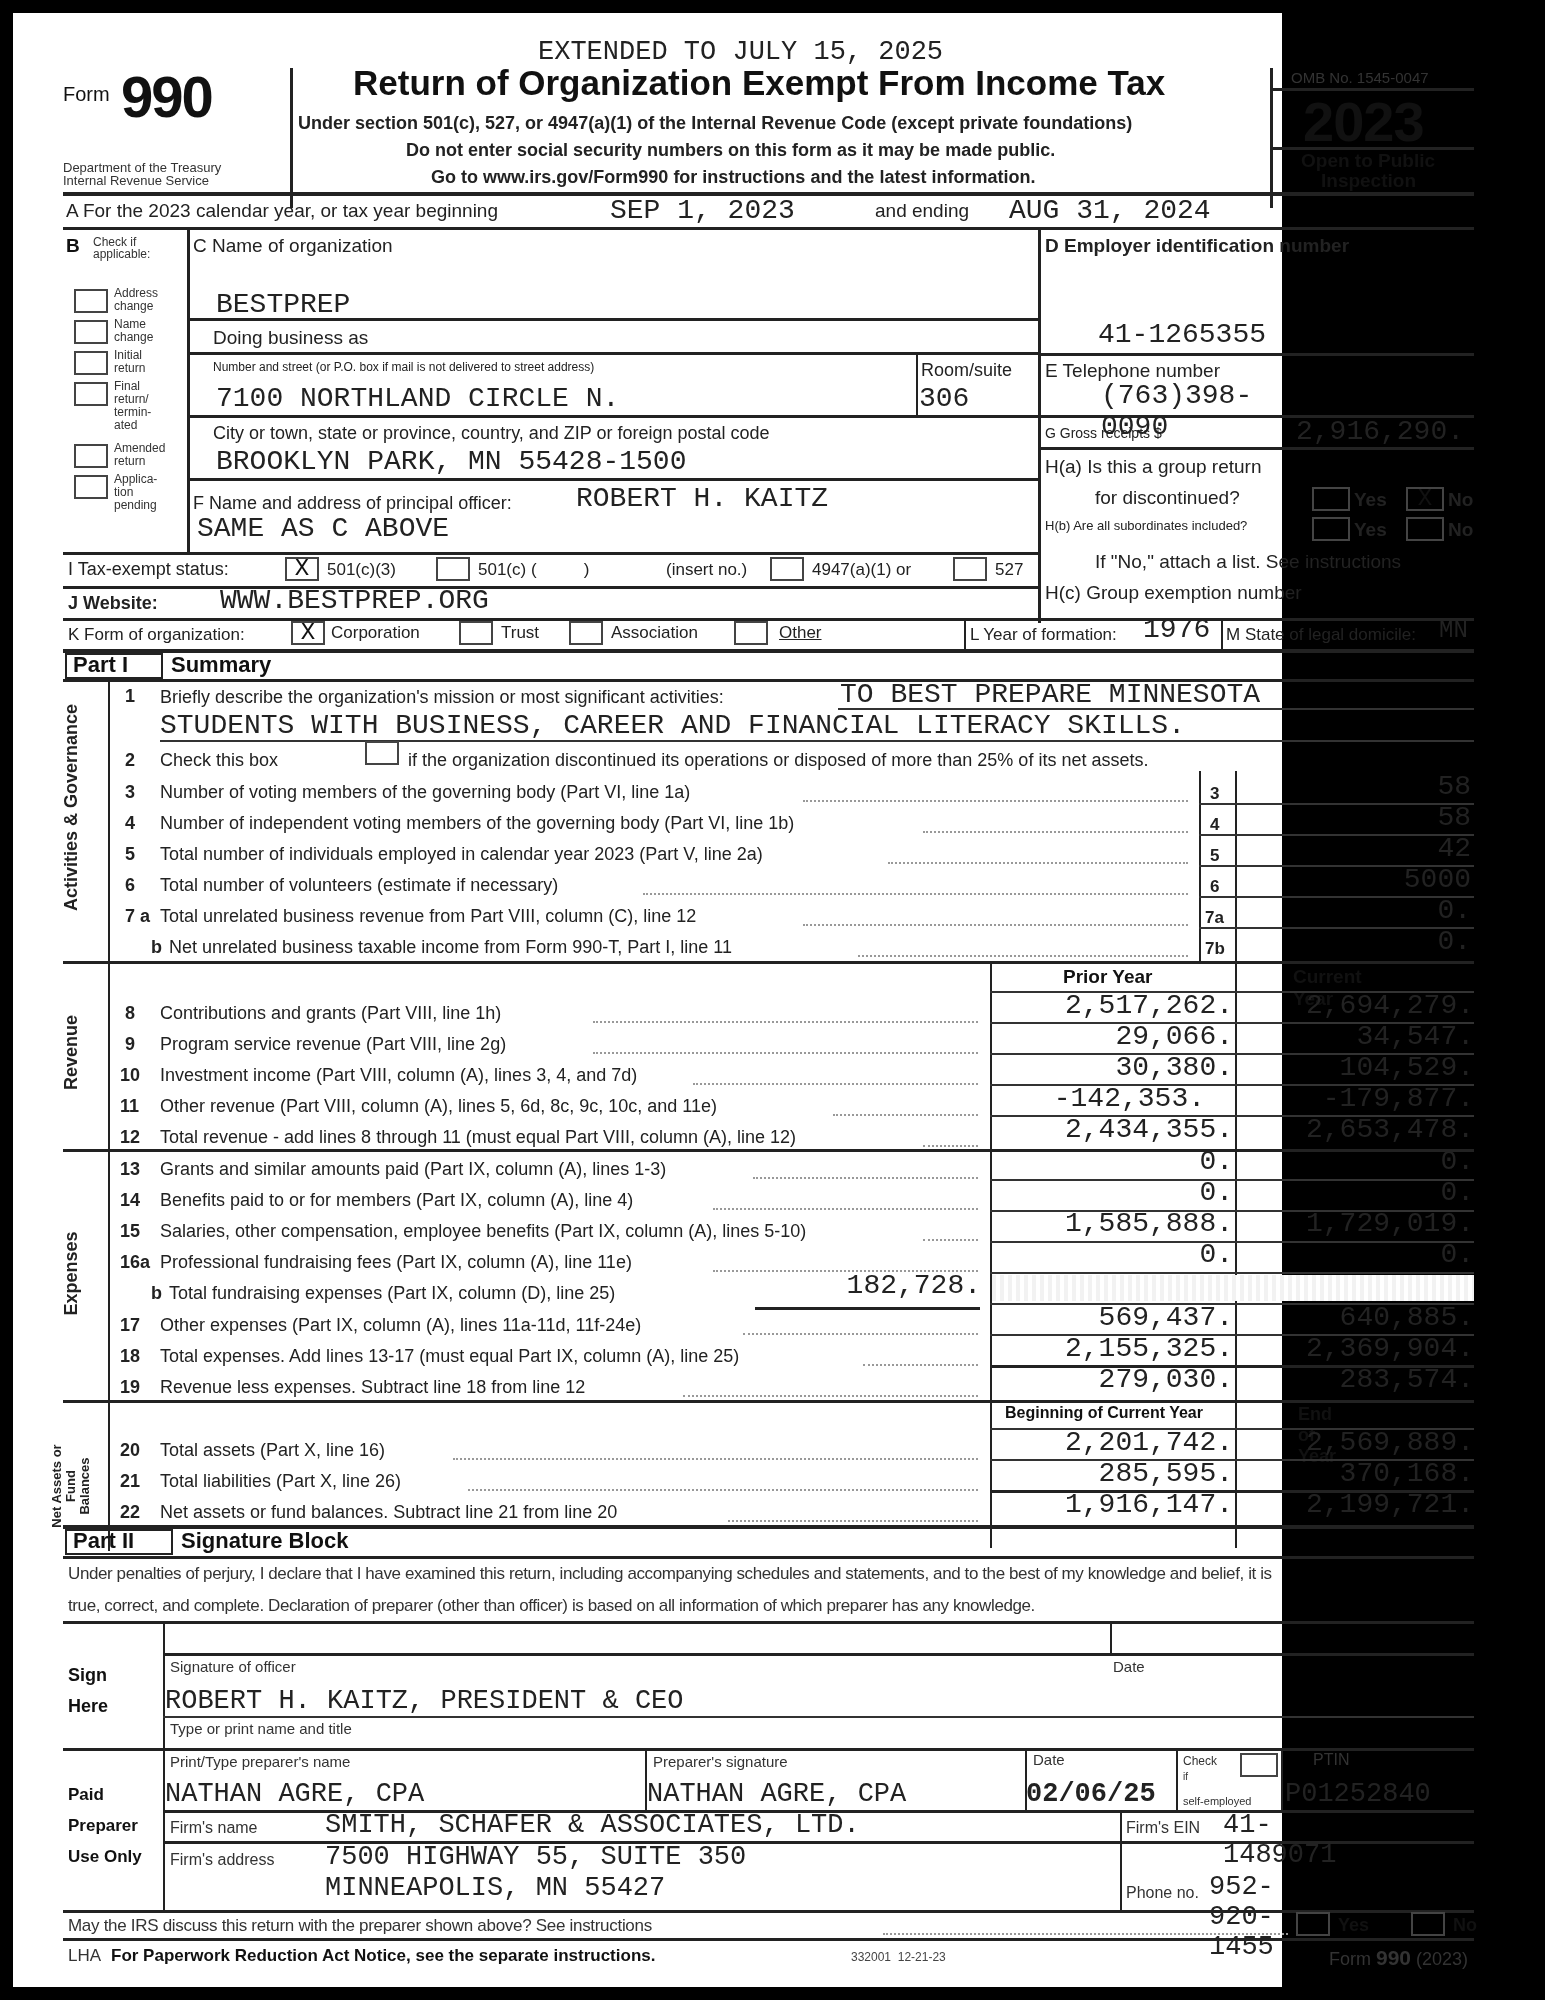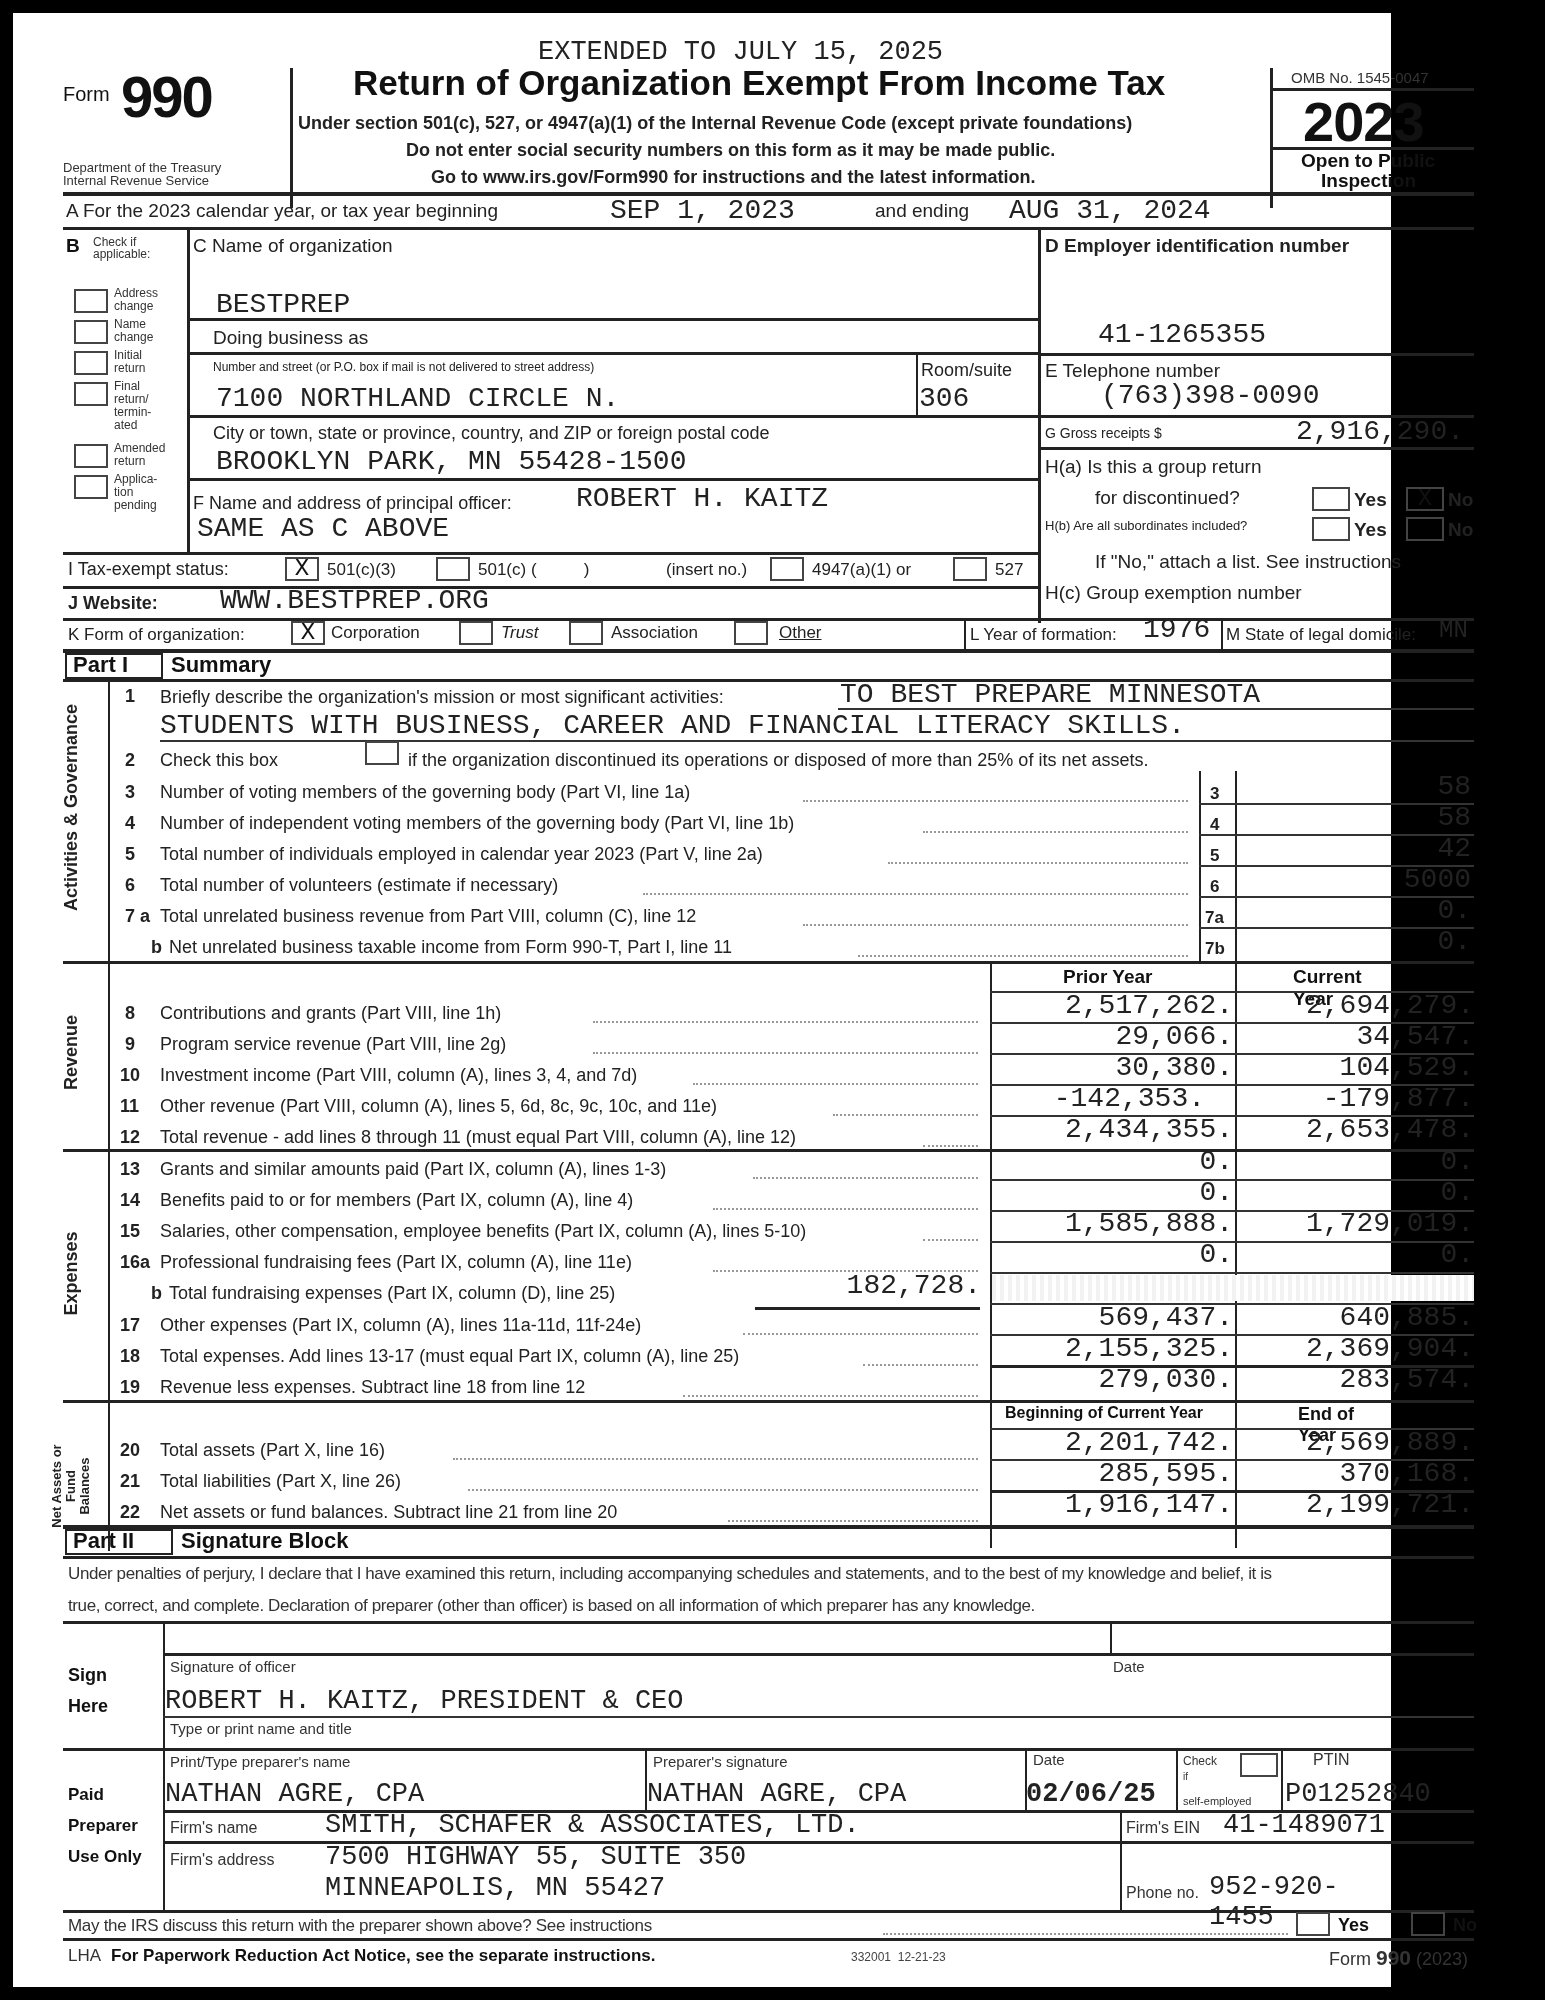--- a/index.html
+++ b/index.html
@@ -1,17 +1,17 @@
 <!DOCTYPE html>
 <html><head>
 <meta charset="utf-8">
 <style>
   html,body{margin:0;padding:0;}
   body{width:1545px;height:2000px;background:#000;position:relative;overflow:hidden;font-family:"Liberation Sans",sans-serif;color:#111;}
-  .page{position:absolute;left:13px;top:13px;width:1378px;height:1974px;background:#fff;}
+  .page{position:absolute;left:13px;top:13px;width:1269px;height:1974px;background:#fff;}
   .abs{position:absolute;}
   .mono{font-family:"Liberation Mono","DejaVu Sans Mono",monospace;color:#222;}
   .lbl{font-size:19px;color:#222;white-space:nowrap;}
   .sm{font-size:14px;color:#333;white-space:nowrap;}
   .b{font-weight:bold;}
   .hl{position:absolute;height:0;border-top:3px solid #222;}
   .hl1{position:absolute;height:0;border-top:2px solid #333;}
   .vl{position:absolute;width:0;border-left:2px solid #222;}
   .cb{position:absolute;width:34px;height:24px;border:2px solid #444;box-sizing:border-box;font-family:"Liberation Mono",monospace;font-size:24px;line-height:20px;text-align:center;color:#111;}
   .num{position:absolute;font-family:"Liberation Mono",monospace;font-size:28px;text-align:right;color:#222;white-space:nowrap;}
@@ -130,21 +130,21 @@
   <div class="hl" style="left:50px;top:573px;width:975px;"></div>
 
   <div class="abs lbl b" style="left:55px;top:580px;font-size:18px;">J  Website:</div>
   <div class="abs mono" style="left:207px;top:572px;font-size:28px;">WWW.BESTPREP.ORG</div>
   <div class="hl" style="left:50px;top:605px;width:1411px;"></div>
 
   <div class="abs lbl" style="left:55px;top:612px;font-size:17px;">K  Form of organization:</div>
   <div class="cb" style="left:278px;top:608px;">X</div>
   <div class="abs lbl" style="left:318px;top:610px;font-size:17px;">Corporation</div>
   <div class="cb" style="left:446px;top:608px;"></div>
-  <div class="abs lbl" style="left:488px;top:610px;font-size:17px;font-style:italic;">Trust</div>
+  <div class="abs lbl" style="left:488px;top:610px;font-size:17px;">Trust</div>
   <div class="cb" style="left:556px;top:608px;"></div>
   <div class="abs lbl" style="left:598px;top:610px;font-size:17px;">Association</div>
   <div class="cb" style="left:721px;top:608px;"></div>
   <div class="abs lbl" style="left:766px;top:610px;font-size:17px;text-decoration:underline;">Other</div>
   <div class="vl" style="left:951px;top:606px;height:30px;"></div>
   <div class="abs lbl" style="left:957px;top:612px;font-size:17px;">L  Year of formation:</div>
   <div class="abs mono" style="left:1130px;top:601px;font-size:28px;">1976</div>
   <div class="vl" style="left:1208px;top:606px;height:30px;"></div>
   <div class="abs lbl" style="left:1213px;top:612px;font-size:17px;">M  State of legal domicile:</div>
   <div class="abs mono" style="left:1426px;top:604px;font-size:24px;">MN</div>

